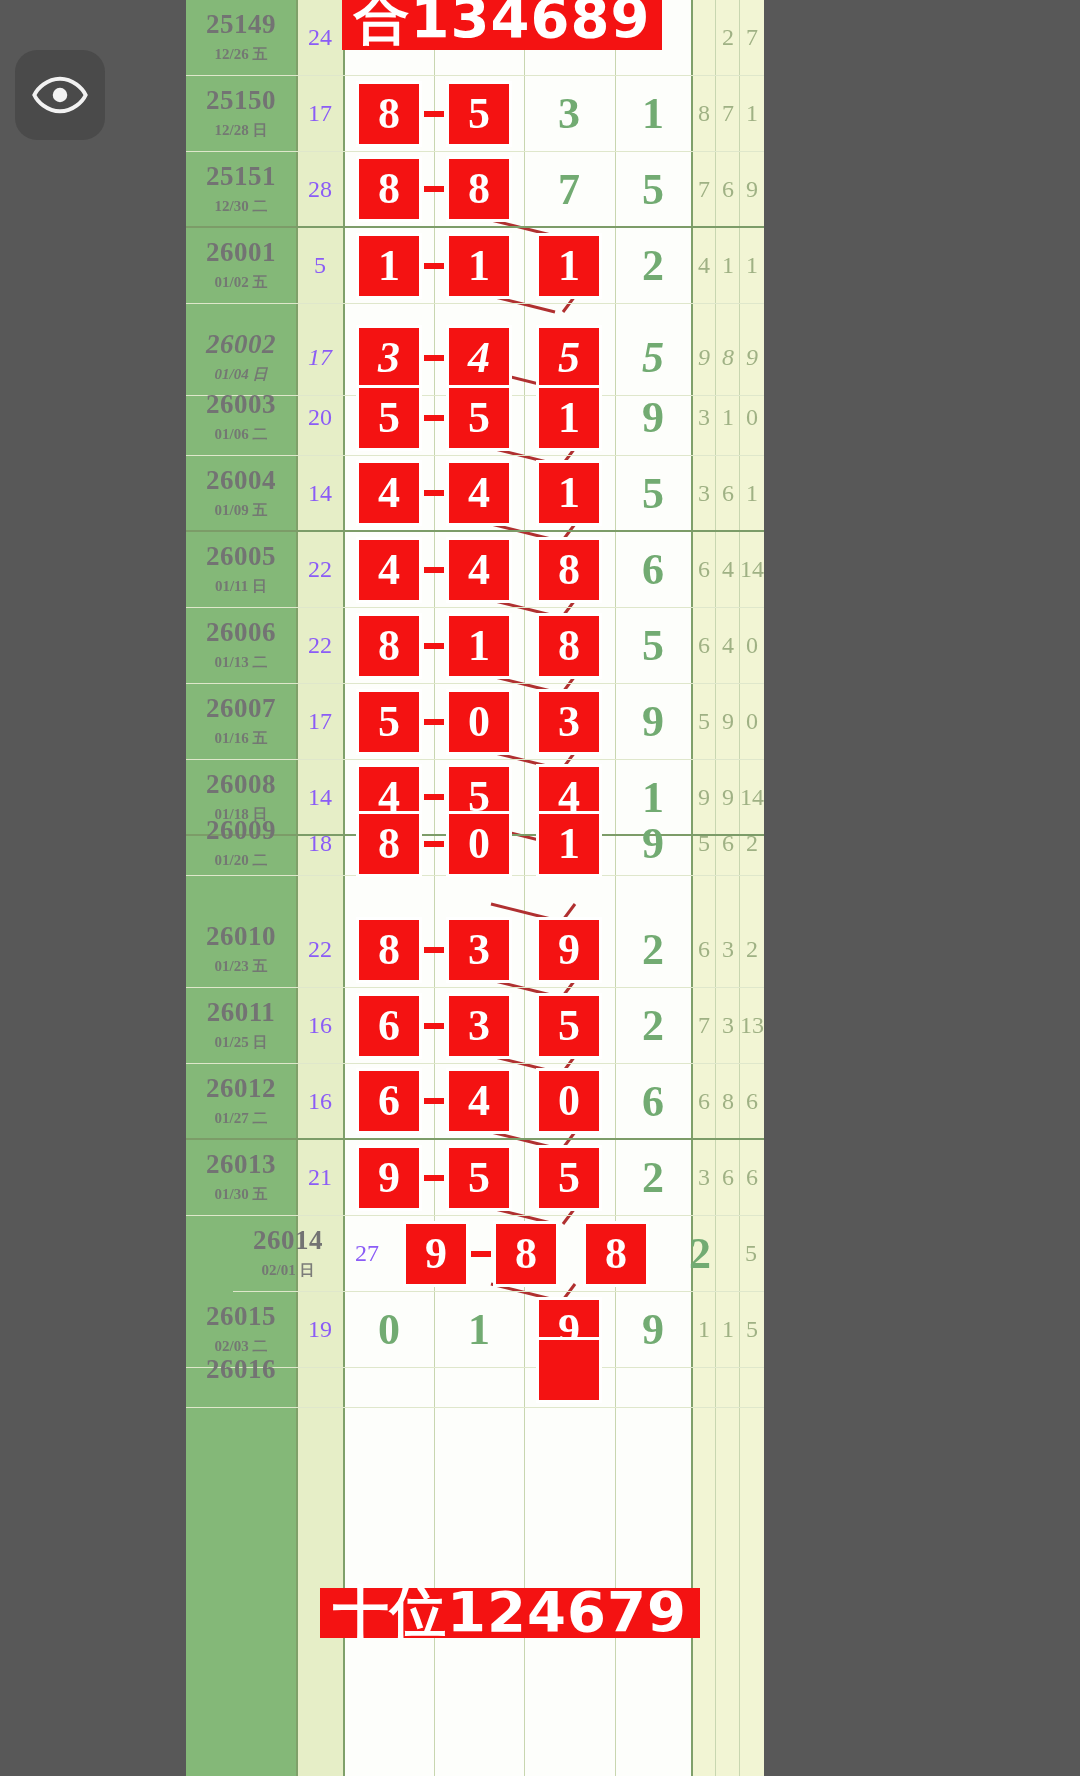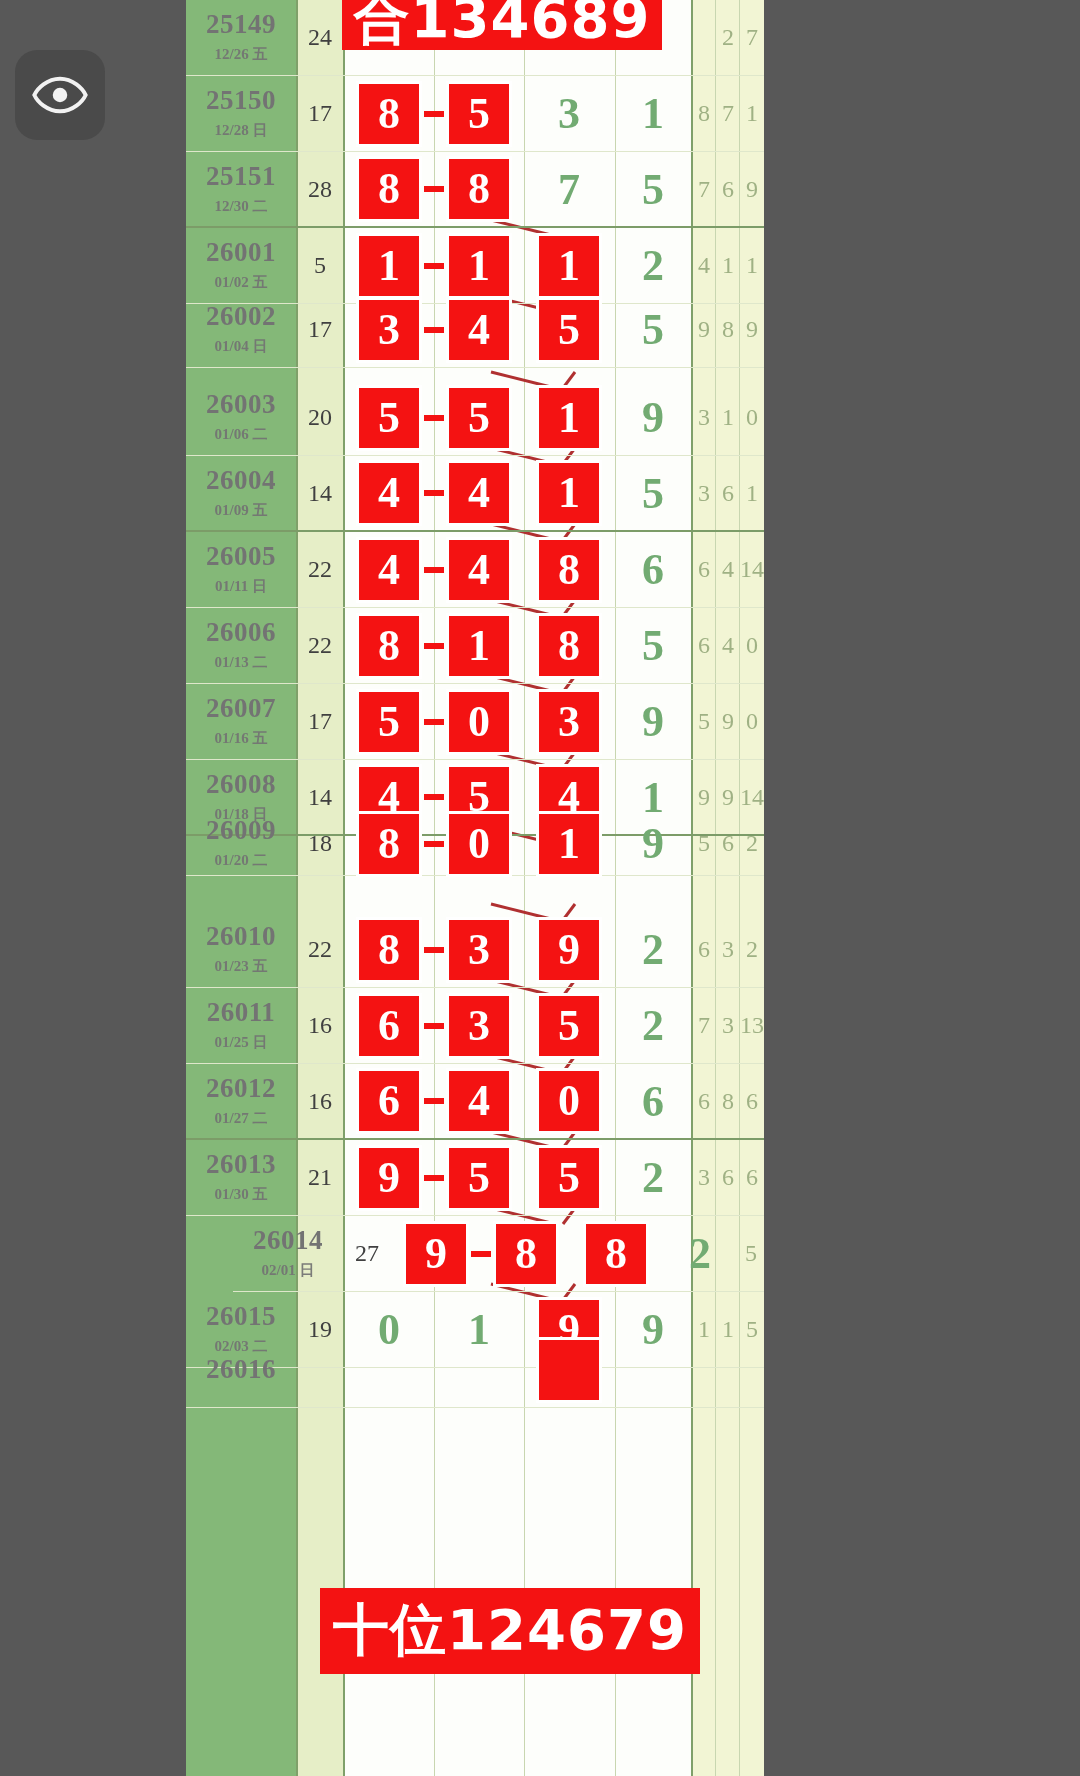--- a/index.html
+++ b/index.html
@@ -44,21 +44,21 @@
     position:absolute; left:0; width:578px;
     display:flex; align-items:stretch;
   }
   .row.grp-end { border-bottom:2px solid #7c9c68; }
   .row.thin-end{ border-bottom:1px solid #dfe7cb; }
 
   .cell{ display:flex; align-items:center; justify-content:center; position:relative; }
   .c-issue{ width:110px; flex-direction:column; color:#737373; }
   .c-issue .iss{ font-size:27px; font-weight:bold; letter-spacing:.5px; line-height:1; }
   .c-issue .dt { font-size:15px; font-weight:bold; margin-top:7px; opacity:.92; }
-  .c-sum  { width:48px;  font-size:24px; color:#404040; }
+  .c-sum  { width:48px;  font-size:24px; color:#8b5cf6; }
   .c-d1,.c-d2,.c-d3{ width:90px; }
   .c-d4   { width:78px; }
   .c-tail-wrap{ width:72px; display:flex; }
   .c-tail-wrap .tc{ flex:1; display:flex; align-items:center; justify-content:center;
                     font-size:24px; color:#9fb184; }
 
   .plain{ font-size:44px; color:#72ab72; font-weight:bold; }
 
   .hit{
     display:inline-flex; align-items:center; justify-content:center;
@@ -70,21 +70,21 @@
   .dash{ position:absolute; left:-10px; width:20px; height:6px; background:#f41212; top:50%; margin-top:-3px; }
 
   
   .banner{
     position:absolute; background:#f41212; color:#fff;
     font-weight:bold; display:flex; align-items:center; justify-content:center;
     font-family:"DejaVu Sans", sans-serif;
     letter-spacing:1px;
   }
   #banner-top{ left:156px; top:-12px; width:320px; height:62px; font-size:56px; }
-  #banner-bottom{ left:134px; top:1588px; width:380px; height:86px; font-size:56px; }
+  #banner-bottom{ left:134px; top:1588px; width:380px; height:50px; font-size:56px; }
 
   
   svg.links{ position:absolute; left:0; top:0; width:578px; height:1776px; pointer-events:none; }
   svg.links line{ stroke:#b03030; stroke-width:3; }
 </style>
 </head>
 <body>
 
 <div id="root">
 
@@ -229,21 +229,21 @@
           </div>
           <div class="cell c-d4">
             <span class="plain">2</span>
           </div>
           <div class="c-tail-wrap">
             <div class="tc">4</div>
             <div class="tc">1</div>
             <div class="tc">1</div>
           </div>
         </div>
-        <div class="row thin-end" style="top: 292px; height: 76px;">
+        <div class="row thin-end" style="top: 320px; height: 76px; font-style: italic;">
           <div class="cell c-issue">
             <span class="iss">26002</span>
             <span class="dt">01/04 日</span>
           </div>
           <div class="cell c-sum">17</div>
           <div class="cell c-d1">
             <span class="hit">3</span>
           </div>
           <div class="cell c-d2">
             <span class="dash"></span>

